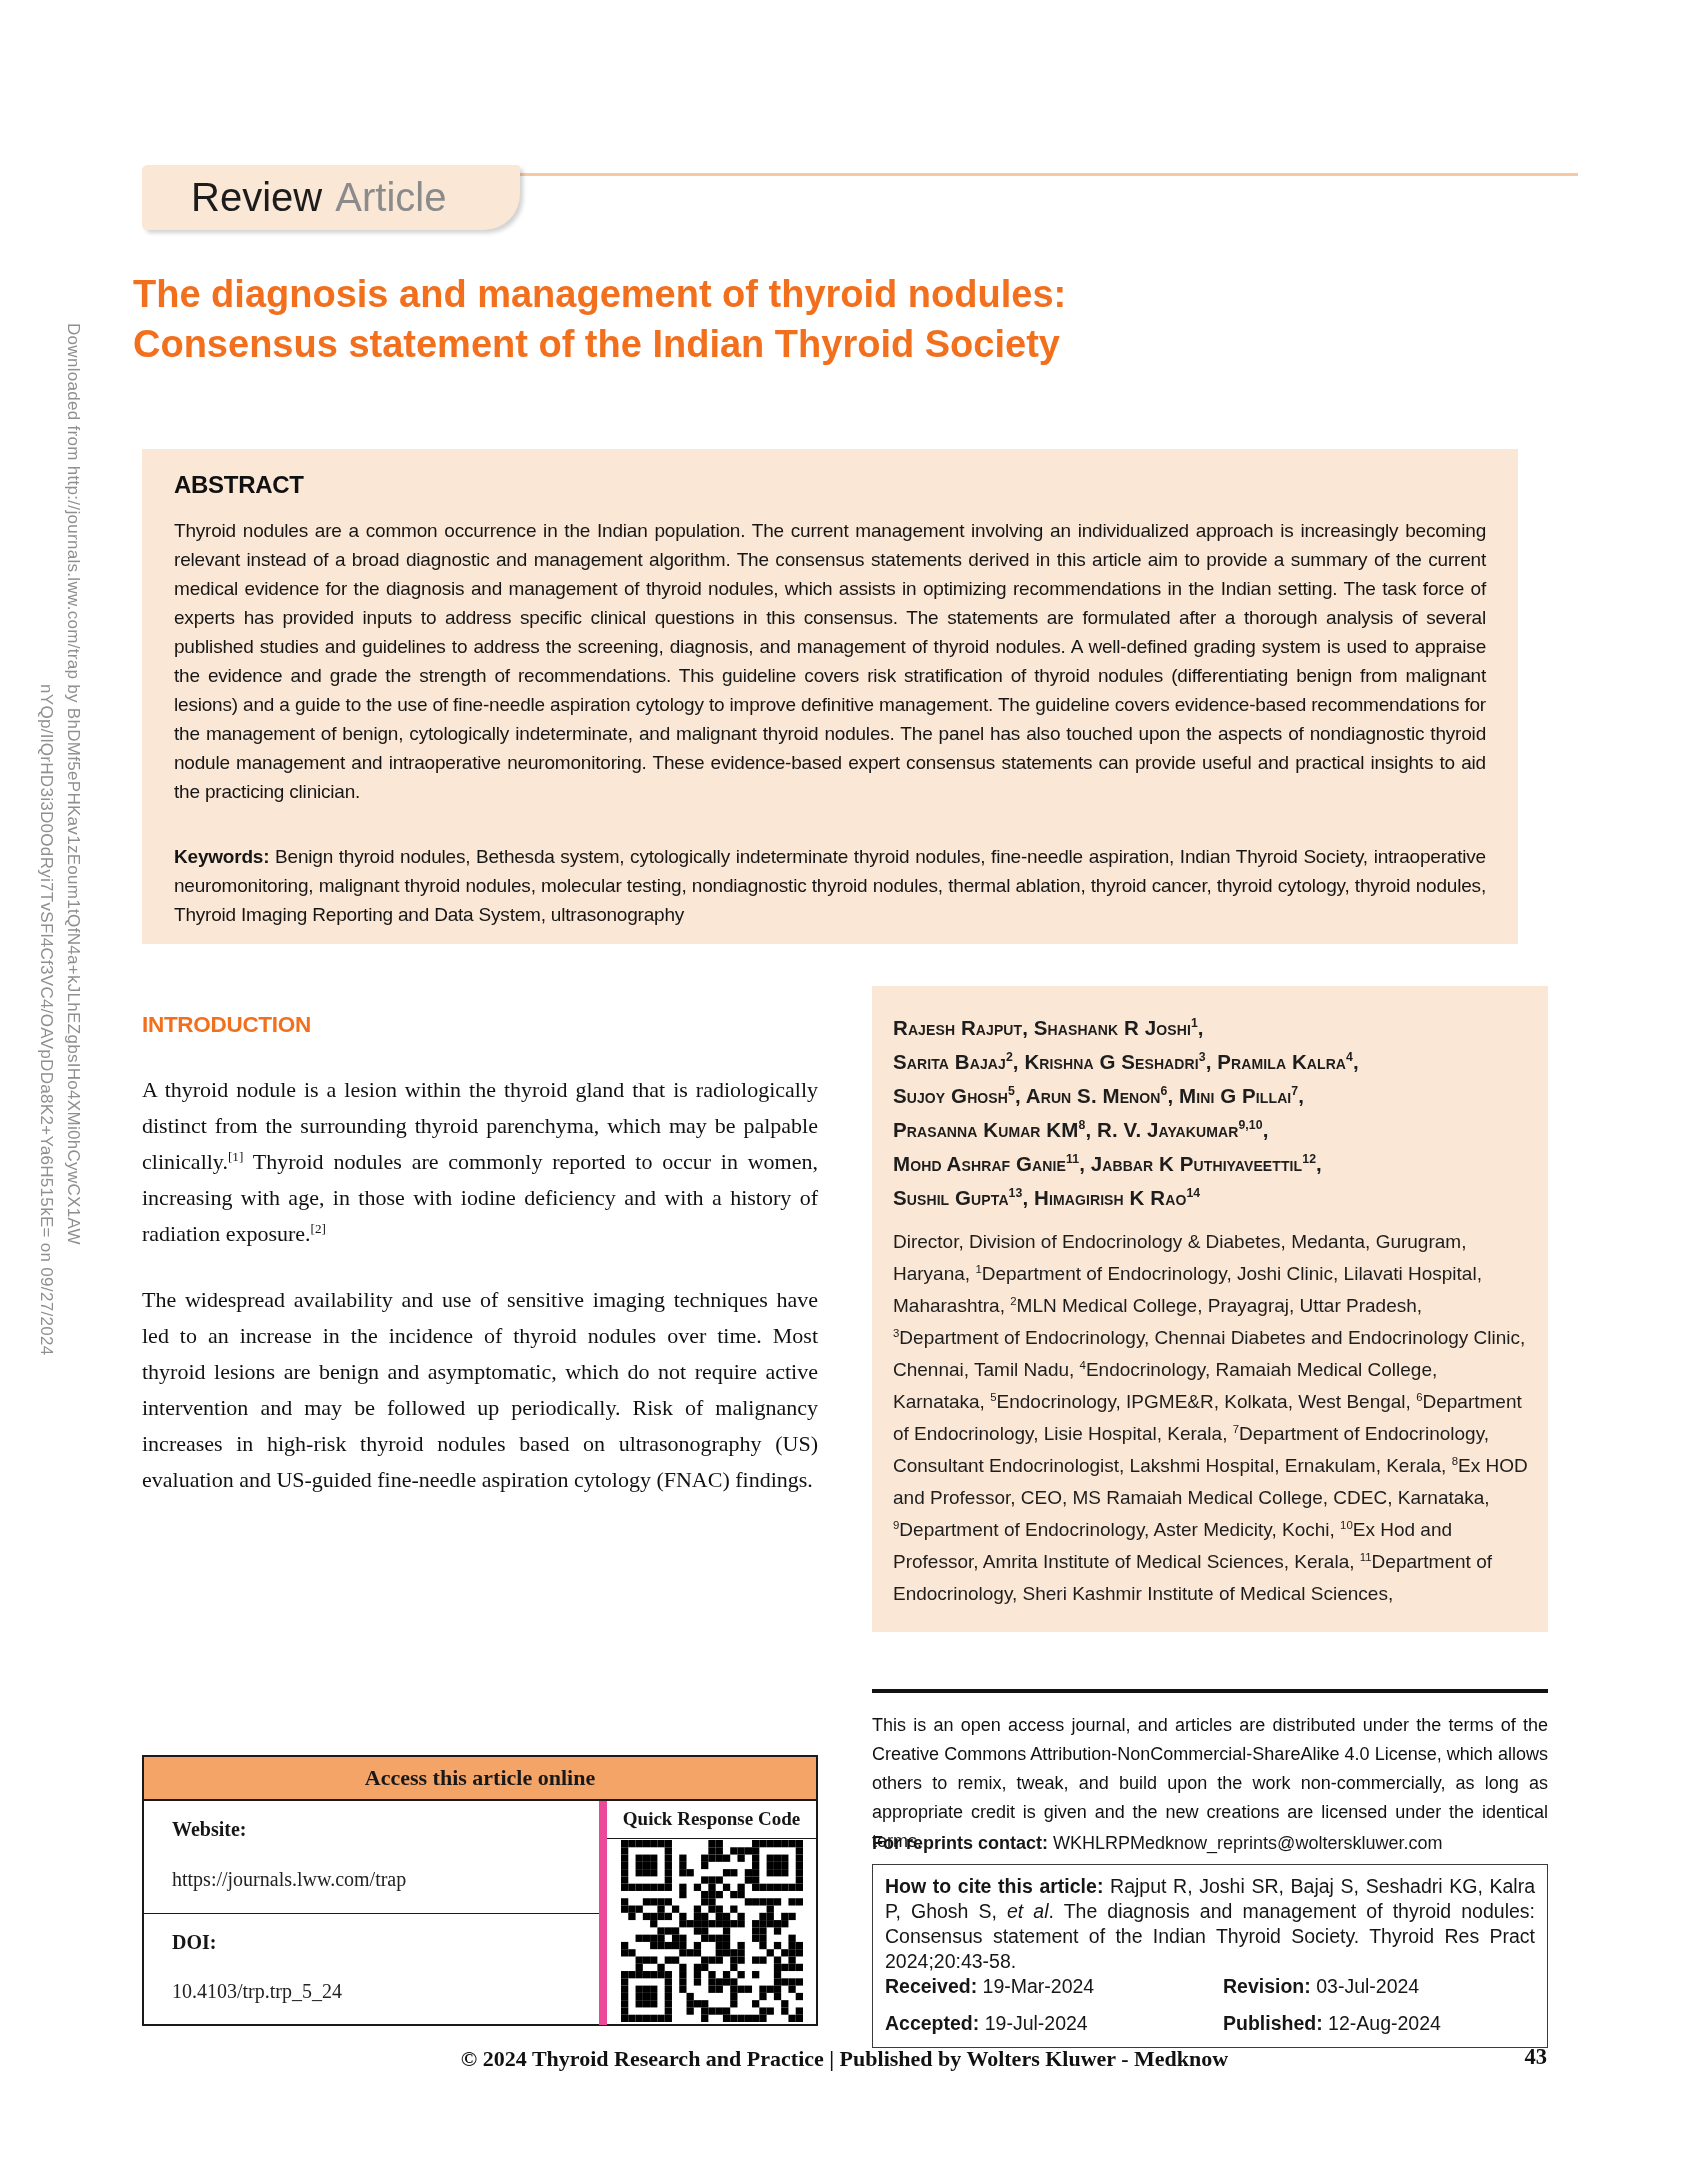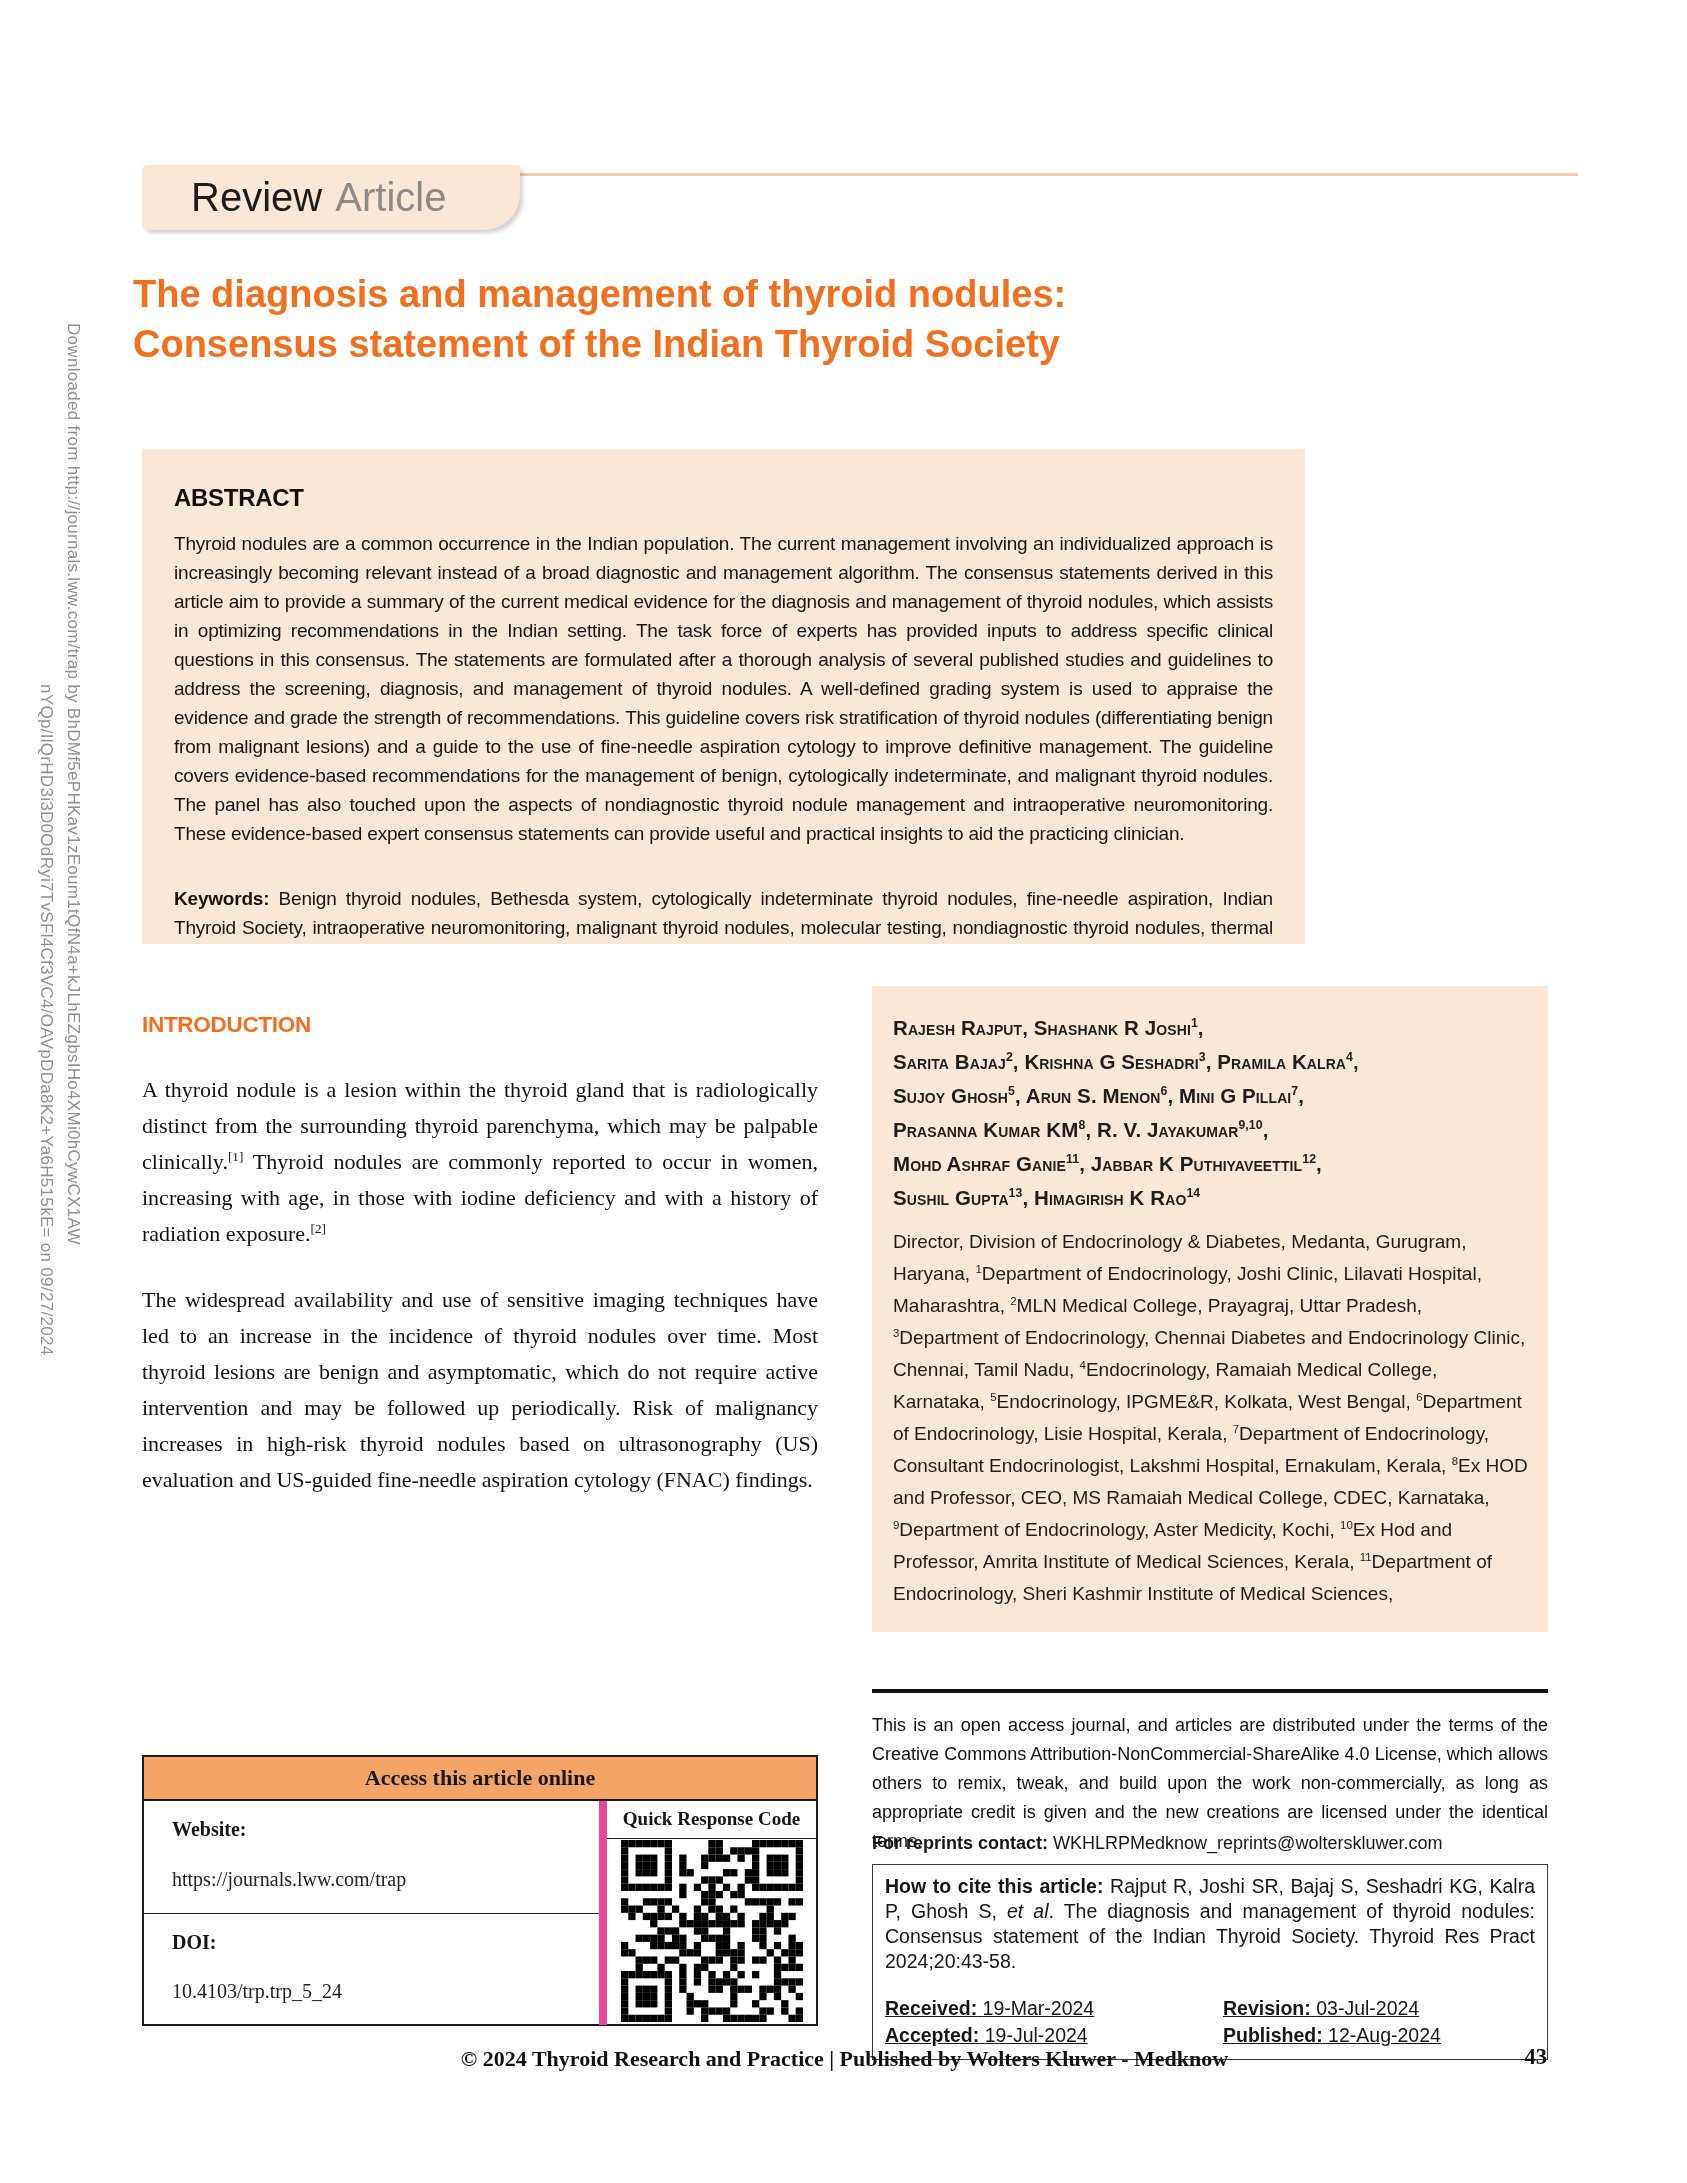--- a/index.html
+++ b/index.html
@@ -46,23 +46,23 @@
 
   
   .article-title{
     position:absolute;left:133px;top:269px;width:1363px;
     font-weight:bold;font-size:38px;line-height:1.32;
     color:var(--accent,#f2701d);
   }
 
   
   .abstract-box{
-    position:absolute;left:142px;top:449px;width:1163px;height:495px;
+    position:absolute;left:142px;top:449px;width:1376px;height:495px;
     background:var(--peach,#fbe7d5);
-    padding:35px 32px 0 32px;overflow:hidden;
+    padding:22px 32px 0 32px;overflow:hidden;
   }
   .abstract-heading{font-size:24px;font-weight:bold;color:#111;margin-bottom:17px;letter-spacing:-0.3px;}
   .abstract-body{font-size:19px;line-height:29px;text-align:justify;letter-spacing:-0.2px;}
   .keywords{margin-top:36px;font-size:19px;line-height:29px;text-align:justify;letter-spacing:-0.2px;}
   .keywords .kw-label{font-weight:bold;}
 
   
   .col-left{position:absolute;left:142px;top:1012px;width:676px;}
   .intro-heading{font-size:22.5px;font-weight:bold;color:var(--accent,#f2701d);margin-bottom:34px;letter-spacing:-0.3px;}
   .intro-para{
@@ -93,21 +93,21 @@
   .reprints{position:absolute;left:872px;top:1833px;width:676px;font-size:18px;}
   .reprints .rep-label{font-weight:bold;}
 
   .cite-box{
     position:absolute;left:872px;top:1864px;width:676px;
     border:1.3px solid #3a3a3a;padding:9.3px 12px 10.6px 12px;
     font-size:19.5px;line-height:25px;
   }
   .cite-text{text-align:justify;}
   .cite-label{font-weight:bold;}
-  .dates-grid{display:grid;grid-template-columns:52% 48%;row-gap:2px;margin-top:22px;text-decoration:underline;}
+  .dates-grid{display:grid;grid-template-columns:52% 48%;row-gap:12px;margin-top:0;}
   .date-item .d-label{font-weight:bold;}
 
   
   .access-box{
     position:absolute;left:142px;top:1755px;width:676px;height:271px;
     border:2px solid #1a1a1a;
   }
   .access-header{
     height:44px;background:var(--access-header,#f5a468);
     border-bottom:2px solid #1a1a1a;

